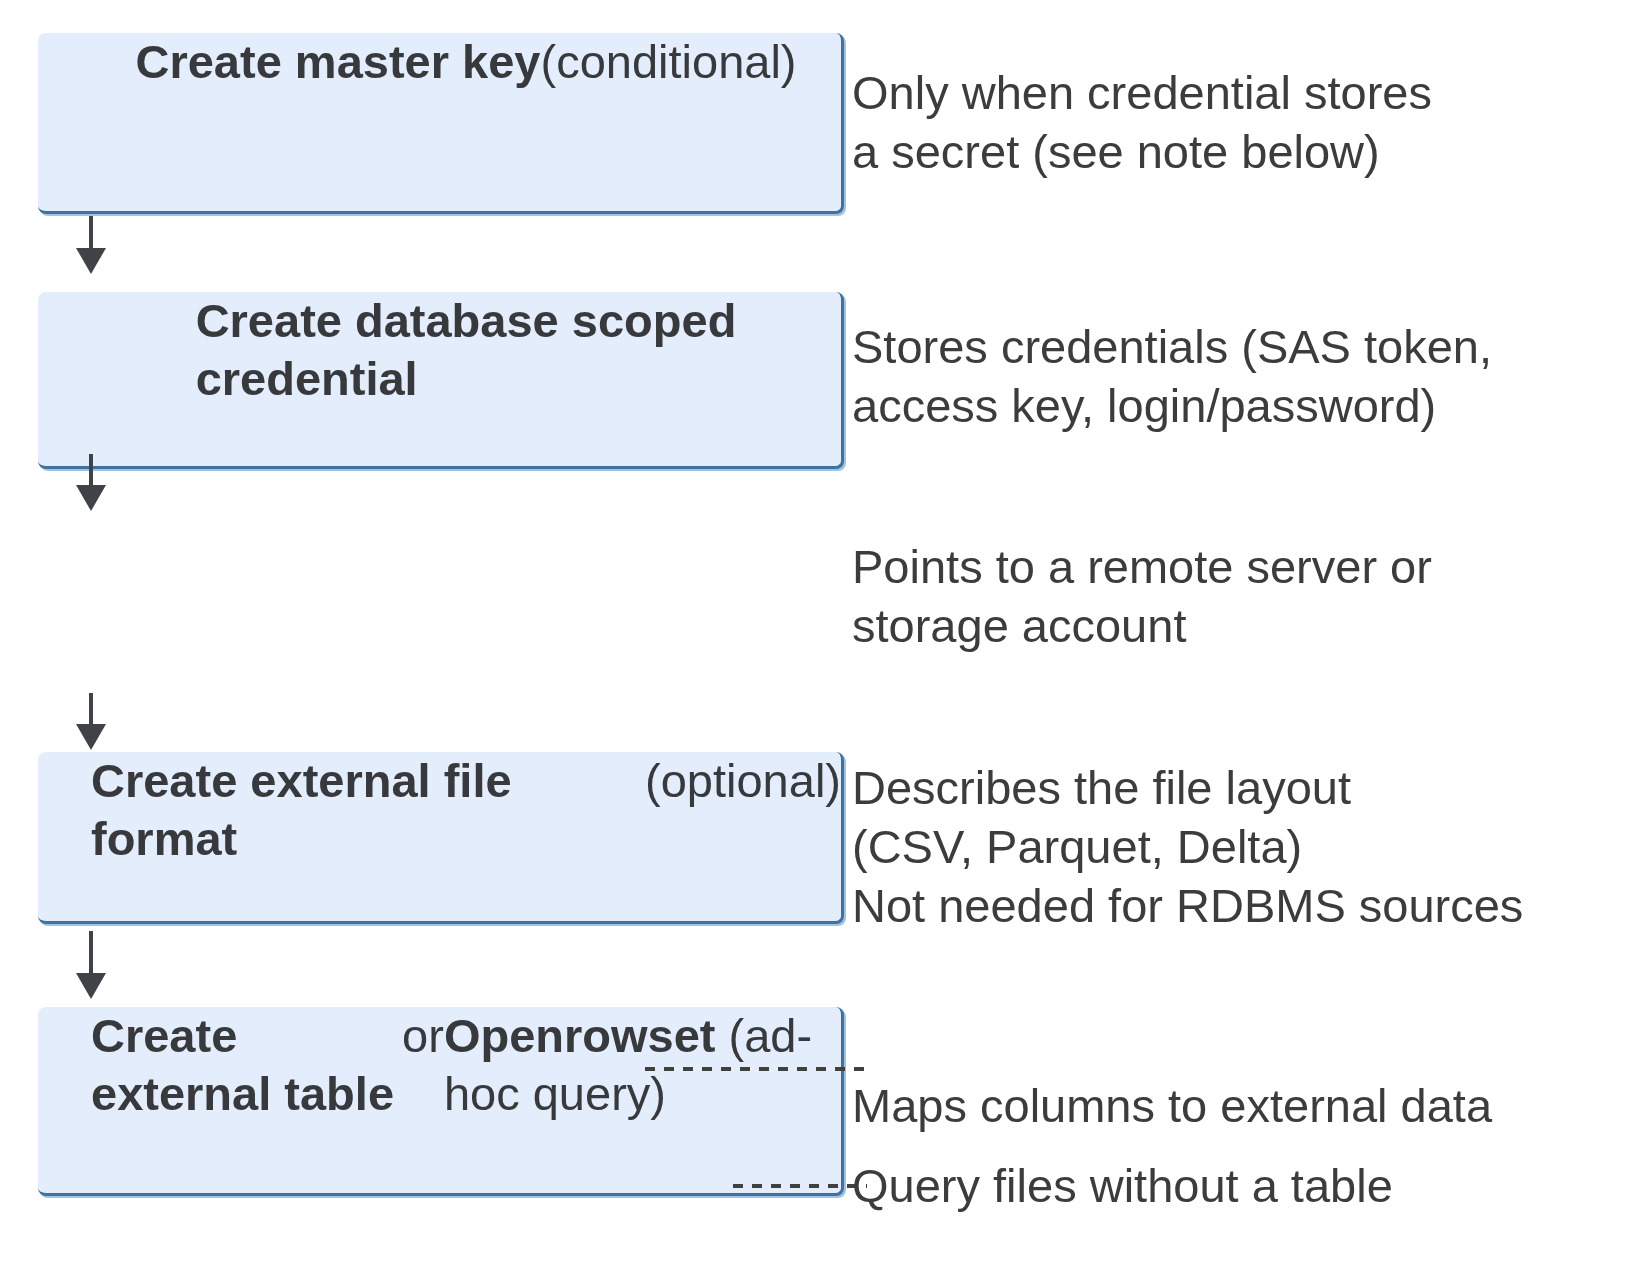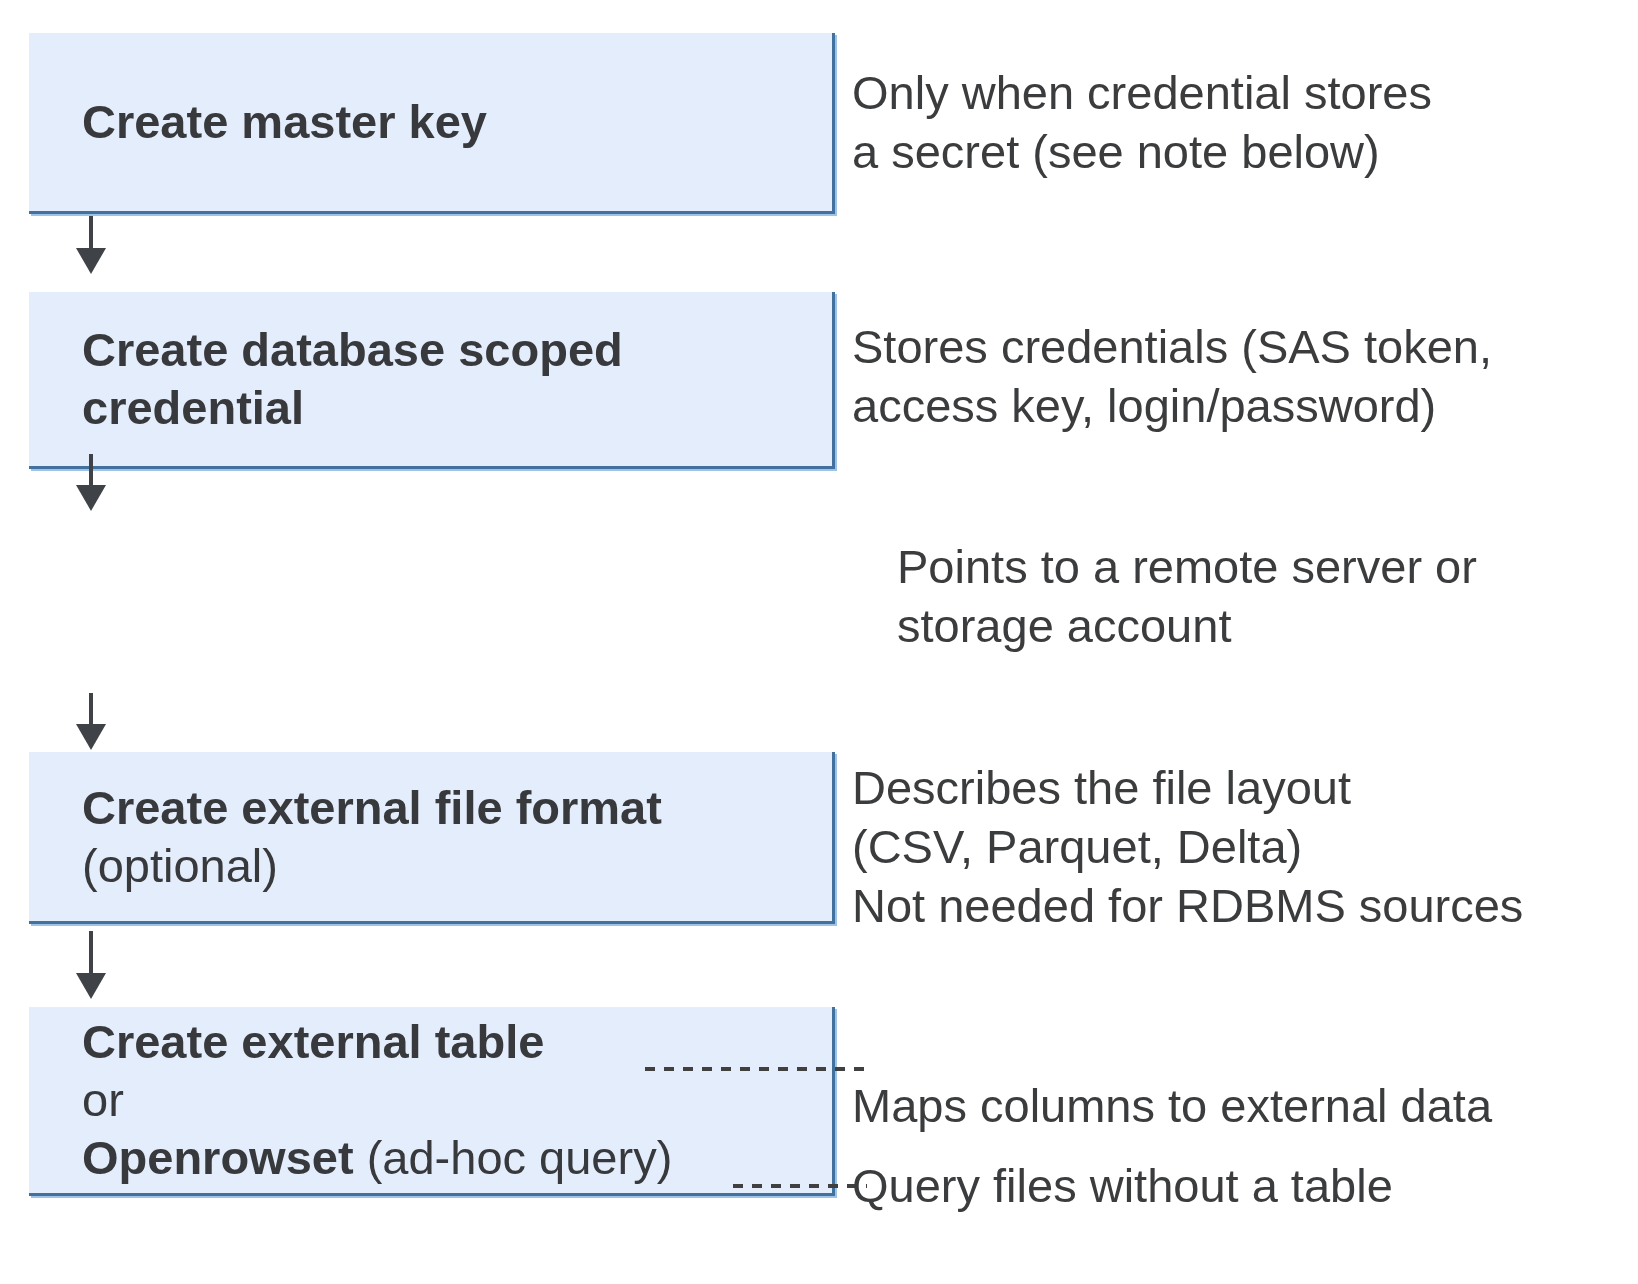--- a/index.html
+++ b/index.html
@@ -6,31 +6,32 @@
   .canvas{
     position:relative;
     width:1638px;
     height:1284px;
     background:#ffffff;
     font-family:"Liberation Sans","DejaVu Sans",sans-serif;
     overflow:hidden;
   }
   .box{
     position:absolute;
-    left:29px;
+    left:38px;
     width:806px;
     background:#e4edfb;
     border-right:3px solid #41719c;
     border-bottom:3px solid #41719c;
     box-shadow:2px 2px 0 #9dc3e6;
     box-sizing:border-box;
     display:flex;
-    flex-direction:column;
+    flex-direction:row;
     justify-content:center;
     padding-left:53px;
+    border-radius:8px;
   }
   .box-line{
     display:block;
     font-size:47px;
     line-height:58px;
     color:#38393c;
     white-space:pre-line;
   }
   .bold{font-weight:bold;}
   .reg{font-weight:normal;}
@@ -72,20 +73,21 @@
     background:repeating-linear-gradient(90deg,#404040 0 10px,transparent 10px 19px);
   }
 </style>
 </head>
 <body>
 
 <div class="canvas">
 
   <div class="box" style="top:33px;height:181px;">
     <span class="box-line bold">Create master key</span>
+    <span class="box-line reg">(conditional)</span>
   </div>
   <div class="note" style="top:63px;">Only when credential stores
 a secret (see note below)</div>
 
   <div class="arrow" style="top:216px;height:58px;">
     <div class="stem"></div>
     <div class="head"></div>
   </div>
 
   <div class="box" style="top:276px;height:177px;margin-top:16px;">
@@ -93,21 +95,21 @@
 credential</span>
   </div>
   <div class="note" style="top:308px;margin-top:9px;">Stores credentials (SAS token,
 access key, login/password)</div>
 
   <div class="arrow" style="top:454px;height:57px;">
     <div class="stem"></div>
     <div class="head"></div>
   </div>
 
-  <div class="note" style="top:537px;margin-left:45px;">Points to a remote server or
+  <div class="note" style="top:537px;">Points to a remote server or
 storage account</div>
 
   <div class="arrow" style="top:693px;height:57px;">
     <div class="stem"></div>
     <div class="head"></div>
   </div>
 
   <div class="box" style="top:752px;height:172px;">
     <span class="box-line bold">Create external file format</span>
     <span class="box-line reg">(optional)</span>

